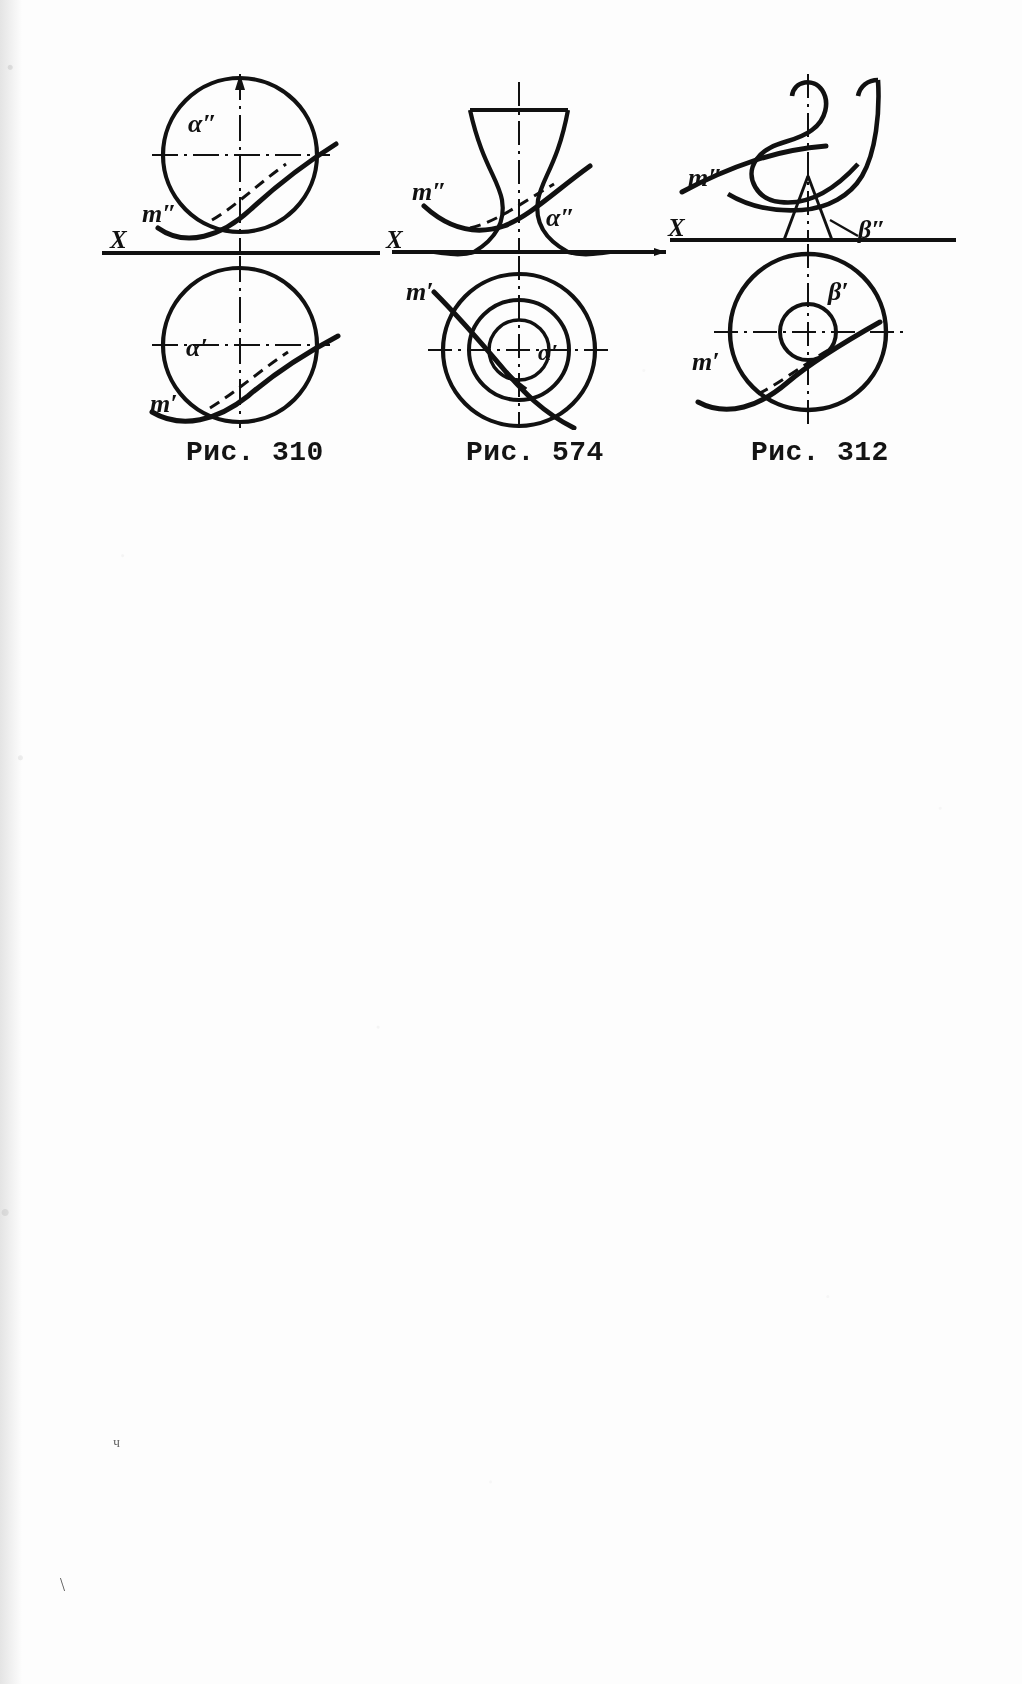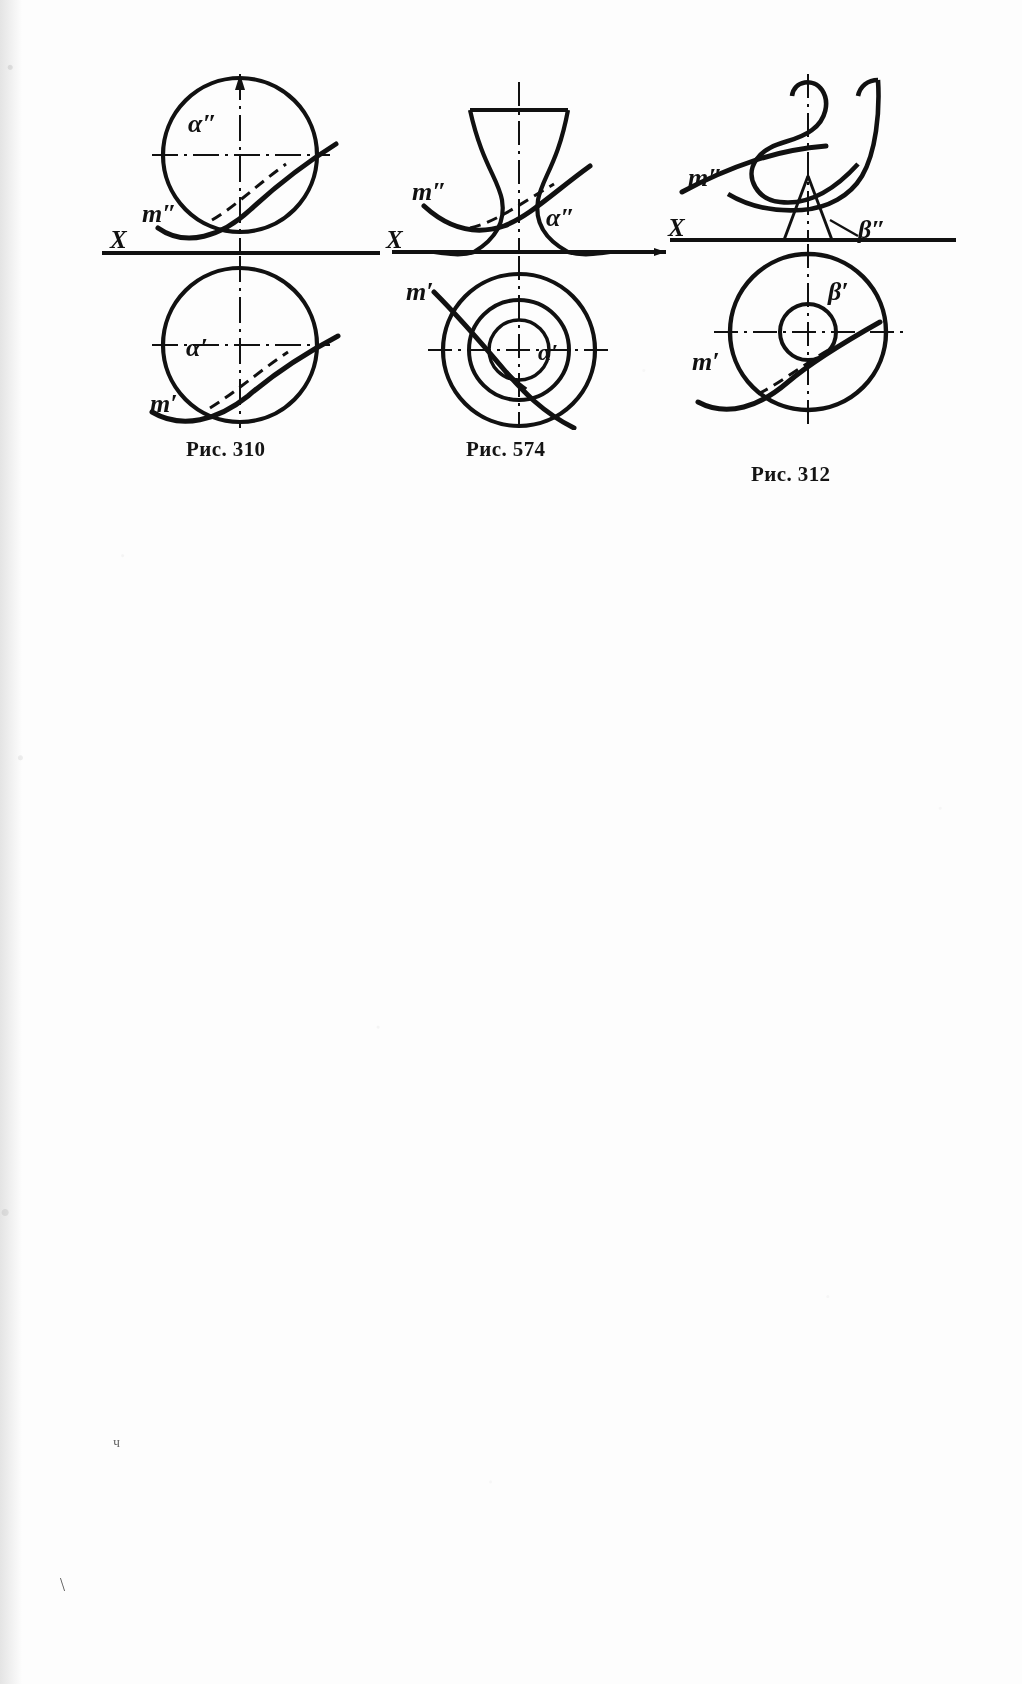--- a/index.html
+++ b/index.html
@@ -27,30 +27,30 @@
   }
   .figures {
     position: absolute;
     left: 0;
     top: 0;
     width: 1022px;
     height: 520px;
   }
   .caption {
     position: absolute;
-    font-family: Liberation Serif, serif;
+    font-family: Liberation Mono, monospace;
     font-weight: bold;
-    font-size: 21px;
+    font-size: 28px;
     color: #141414;
     letter-spacing: 0.4px;
     white-space: nowrap;
   }
   #cap-310 { left: 186px; top: 437px; }
   #cap-311 { left: 466px; top: 437px; }
-  #cap-312 { left: 751px; top: 462px; }
+  #cap-312 { left: 751px; top: 437px; }
 
   svg text.lbl {
     font-family: "Liberation Serif", serif;
     font-style: italic;
     font-weight: bold;
     fill: #111111;
   }
   .noise {
     position: absolute;
     inset: 0;

